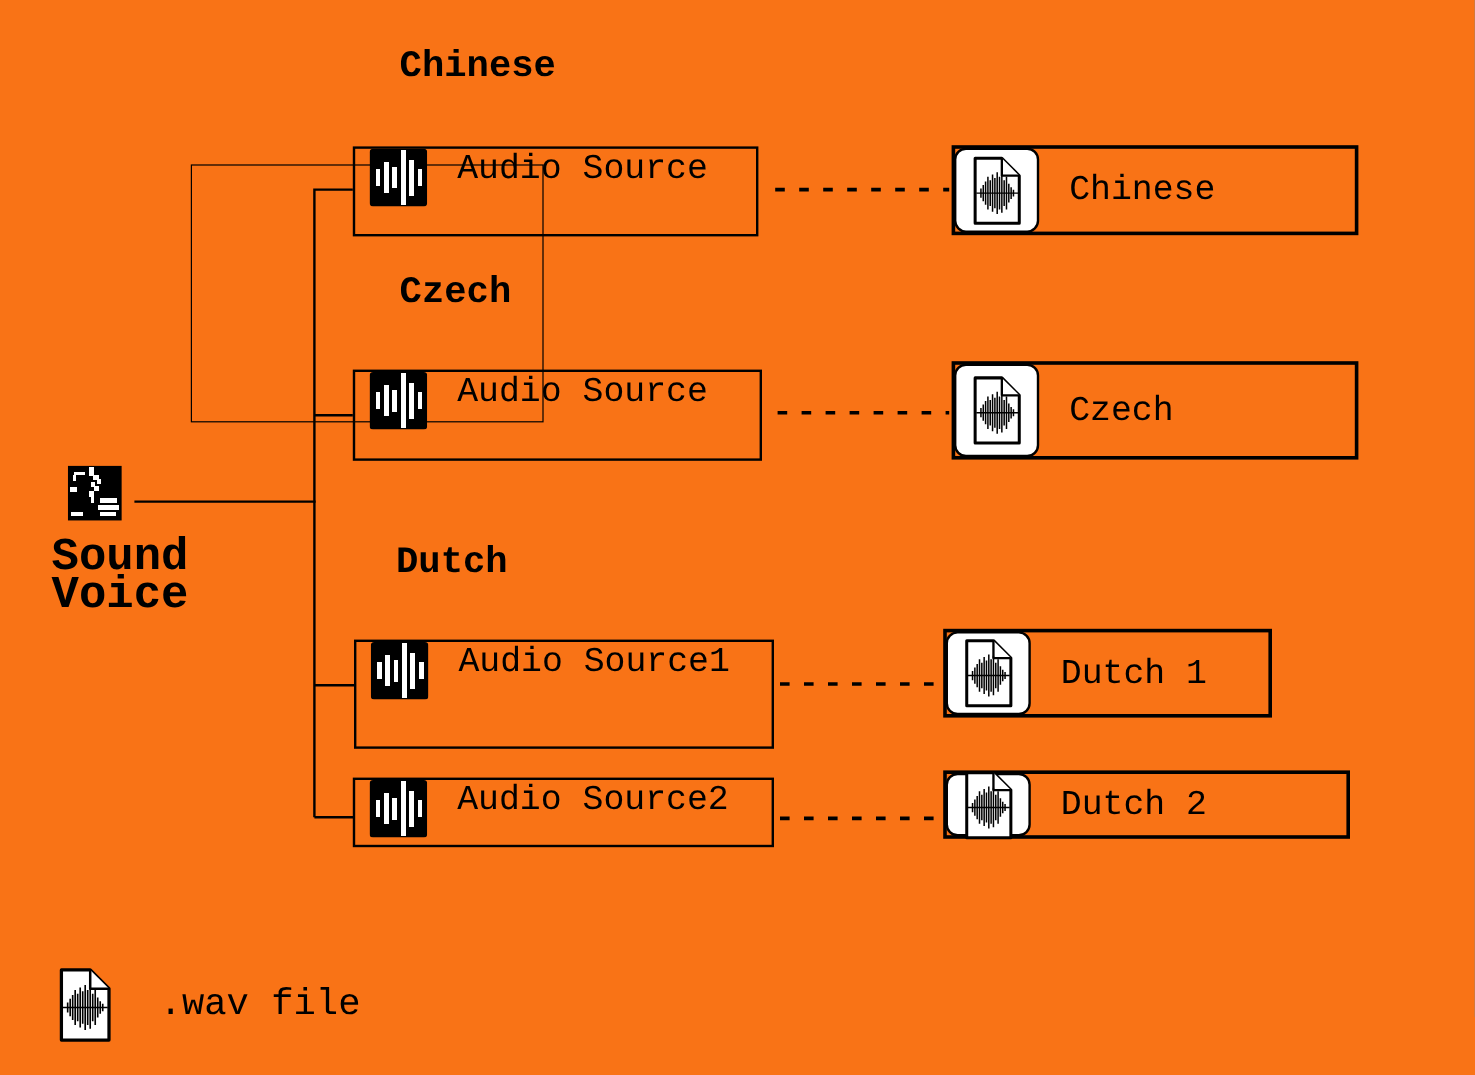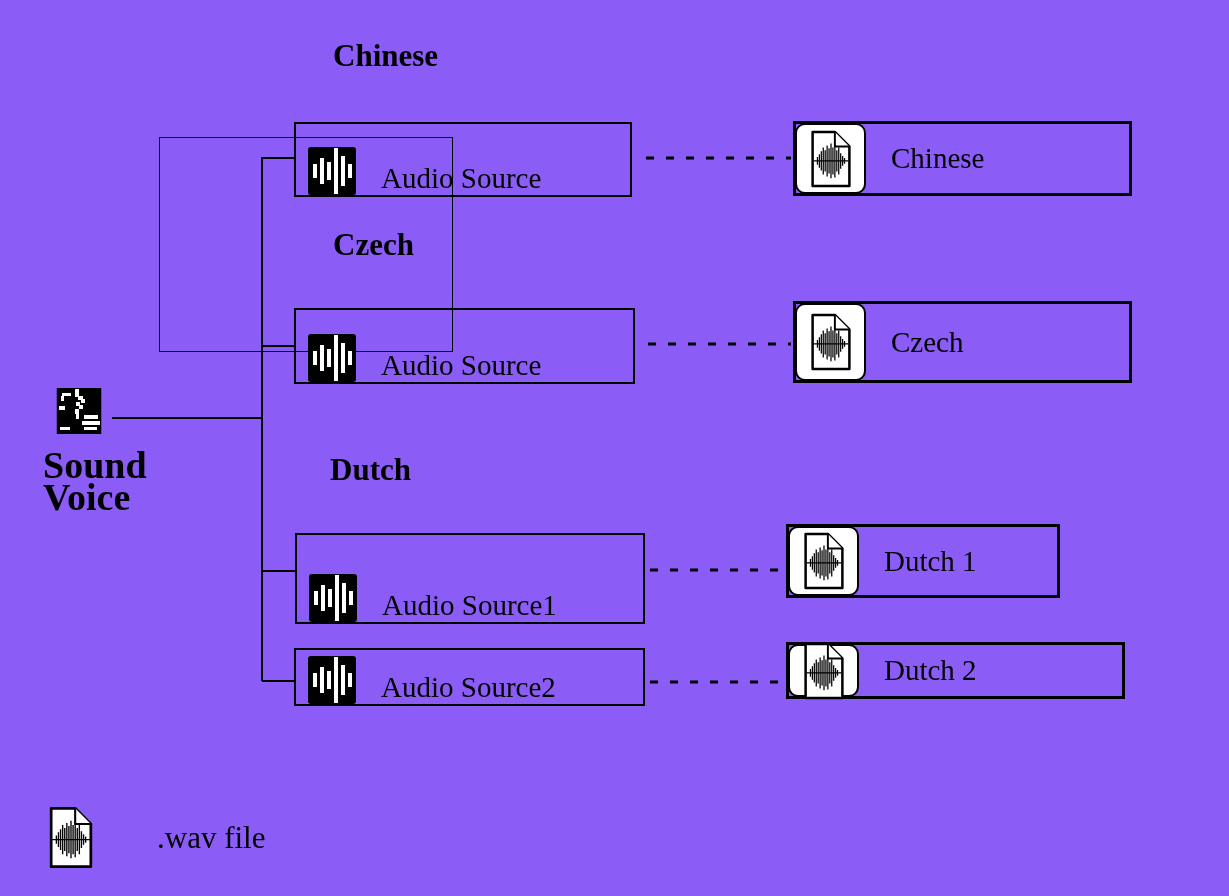--- a/index.html
+++ b/index.html
@@ -1,29 +1,29 @@
 <!DOCTYPE html>
 <html><head>
 <meta charset="utf-8">
 <style>
   html,body{margin:0;padding:0;background:#888;}
   .canvas{
     position:relative;
     width:1229px;height:896px;
-    background:#8b5cf6;
-    font-family:Liberation Serif, serif;
+    background:#f97316;
+    font-family:Liberation Mono, monospace;
     color:#000;
     overflow:hidden;
   }
   .connectors{position:absolute;left:0;top:0;z-index:0;}
   .node{position:absolute;z-index:1;box-sizing:border-box;background:transparent;}
 
   .src-box{
     border:2px solid #000;
-    display:flex;align-items:flex-end;
+    display:flex;align-items:flex-start;
     padding-left:12px;
   }
   .src-box .wave-icon{flex:none;}
   .src-label{margin-left:25px;font-size:29px;white-space:nowrap;}
 
   .out-box{
     border:3px solid #000;
     display:flex;align-items:center;
   }
   .plate{
@@ -33,21 +33,21 @@
     display:flex;align-items:center;justify-content:center;
   }
   .out-label{margin-left:95px;font-size:29px;white-space:nowrap;}
 
   .group-header{font-size:31px;font-weight:bold;line-height:1;white-space:nowrap;}
 
   .sv-label{
     font-size:38px;font-weight:bold;line-height:32px;
     white-space:pre-line;
   }
-  .legend-label{font-size:31px;line-height:1;white-space:nowrap;margin-left:24px;}
+  .legend-label{font-size:31px;line-height:1;white-space:nowrap;}
 </style>
 </head>
 <body>
 
 <div class="canvas">
 
   <svg width="0" height="0" style="position:absolute" aria-hidden="true">
     <defs>
       <symbol id="wavdoc" viewBox="0 0 46 62">
         <path d="M4 3 H27 L42 18 V59 H4 Z" fill="#fff" stroke="#000" stroke-width="2.6" stroke-linejoin="round"></path>

